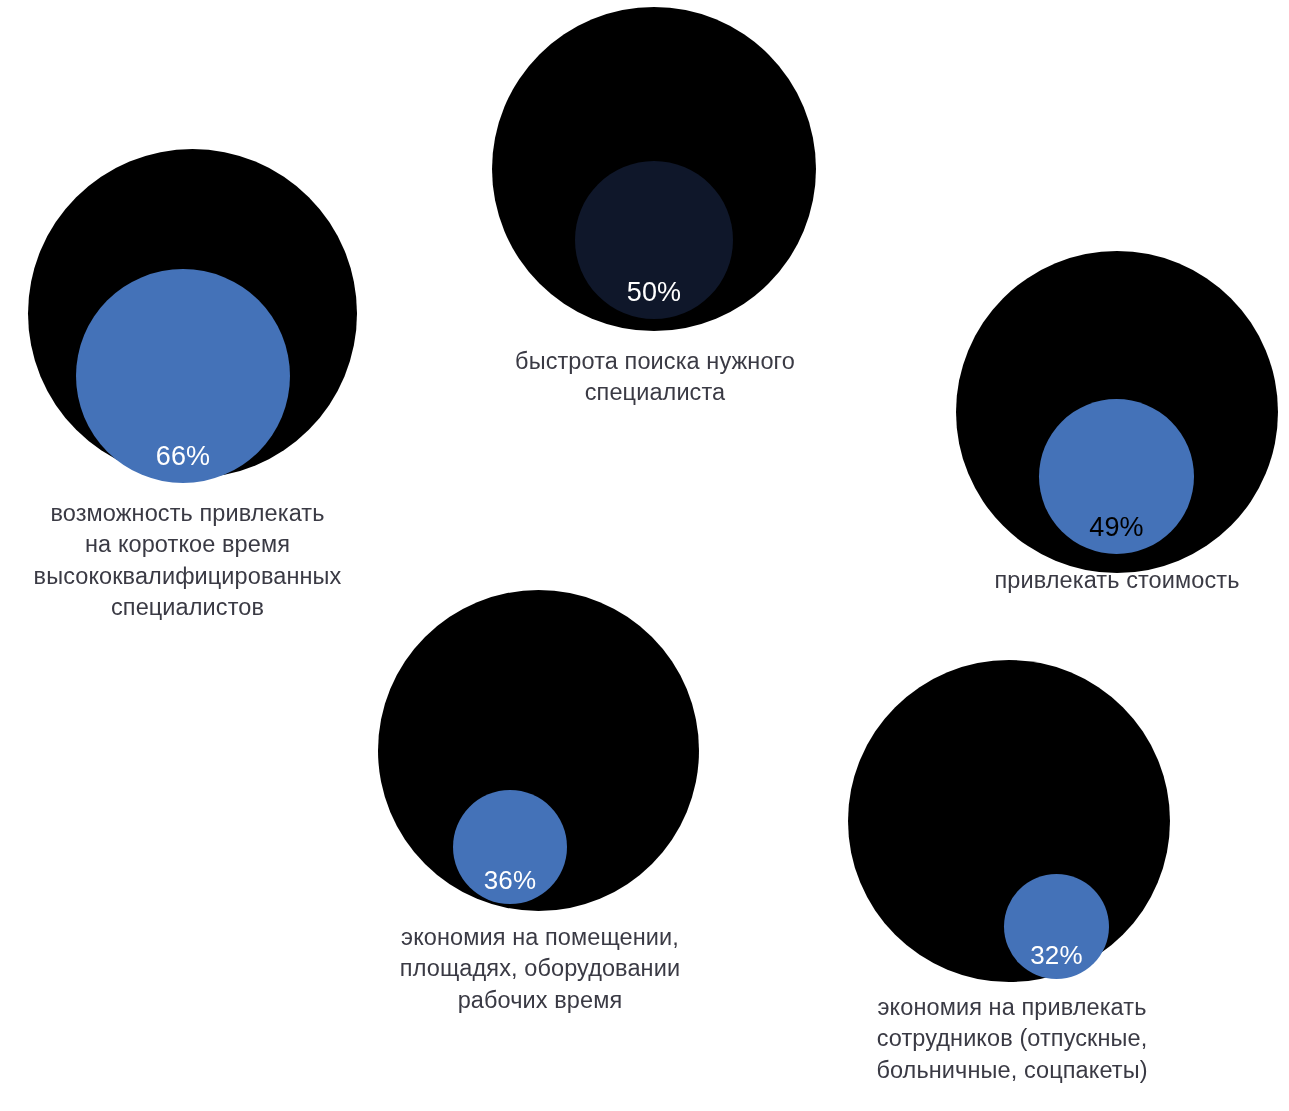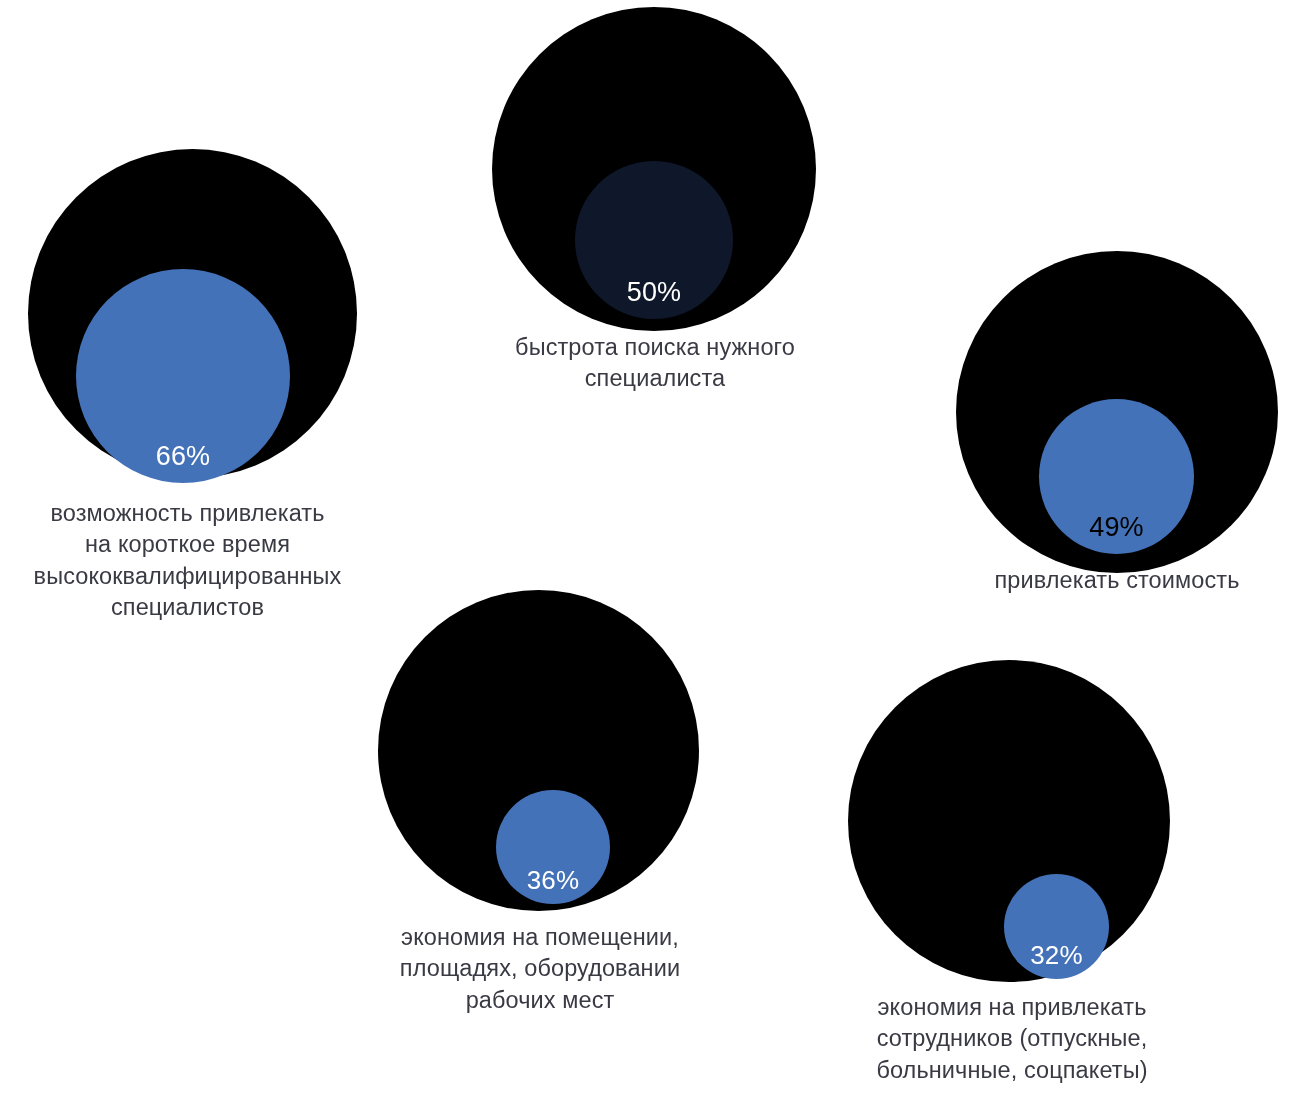--- a/index.html
+++ b/index.html
@@ -66,32 +66,32 @@
   
   #group-0 { left: 0px;   top: 0px; }
   #group-0 .outer-circle { left: 28px;  top: 149px; width: 329px; height: 329px; }
   #group-0 .inner-circle { left: 76px;  top: 269px; width: 214px; height: 214px; }
   #group-0 .caption      { left: 0px;   top: 498px; width: 375px; }
 
   
   #group-1 { left: 0px;   top: 0px; }
   #group-1 .outer-circle { left: 492px; top: 7px;   width: 324px; height: 324px; }
   #group-1 .inner-circle { left: 575px; top: 161px; width: 158px; height: 158px; }
-  #group-1 .caption      { left: 470px; top: 332px; width: 370px; }
+  #group-1 .caption      { left: 470px; top: 346px; width: 370px; }
 
   
   #group-2 { left: 0px;   top: 0px; }
   #group-2 .outer-circle { left: 956px; top: 251px; width: 322px; height: 322px; }
   #group-2 .inner-circle { left: 1039px;top: 399px; width: 155px; height: 155px; }
   #group-2 .caption      { left: 948px; top: 565px; width: 338px; }
 
   
   #group-3 { left: 0px;   top: 0px; }
   #group-3 .outer-circle { left: 378px; top: 590px; width: 321px; height: 321px; }
-  #group-3 .inner-circle { left: 496px; top: 790px; width: 114px; height: 114px; }
+  #group-3 .inner-circle { left: 453px; top: 790px; width: 114px; height: 114px; }
   #group-3 .caption      { left: 355px; top: 922px; width: 370px; }
 
   
   #group-4 { left: 0px;   top: 0px; }
   #group-4 .outer-circle { left: 848px; top: 660px; width: 322px; height: 322px; }
   #group-4 .inner-circle { left: 1004px; top: 874px; width: 105px; height: 105px; }
   #group-4 .caption      { left: 832px; top: 992px; width: 360px; }
 
   
   #group-3 .value-label,
@@ -130,21 +130,21 @@
     <div class="caption" style="color: rgb(58, 58, 68);">привлекать стоимость</div>
   </div>
 
   <div class="bubble-group" id="group-3">
     <div class="outer-circle" style="background: rgb(0, 0, 0);"></div>
     <div class="inner-circle" style="background: rgb(68, 114, 184);">
       <span class="value-label" style="color: rgb(255, 255, 255);">36%</span>
     </div>
     <div class="caption" style="color: rgb(58, 58, 68);">экономия на помещении,
 площадях, оборудовании
-рабочих мест</div>
+рабочих время</div>
   </div>
 
   <div class="bubble-group" id="group-4">
     <div class="outer-circle" style="background: rgb(0, 0, 0);"></div>
     <div class="inner-circle" style="background: rgb(68, 114, 184);">
       <span class="value-label" style="color: rgb(255, 255, 255);">32%</span>
     </div>
     <div class="caption" style="color: rgb(58, 58, 68);">экономия на привлекать
 сотрудников (отпускные,
 больничные, соцпакеты)</div>

